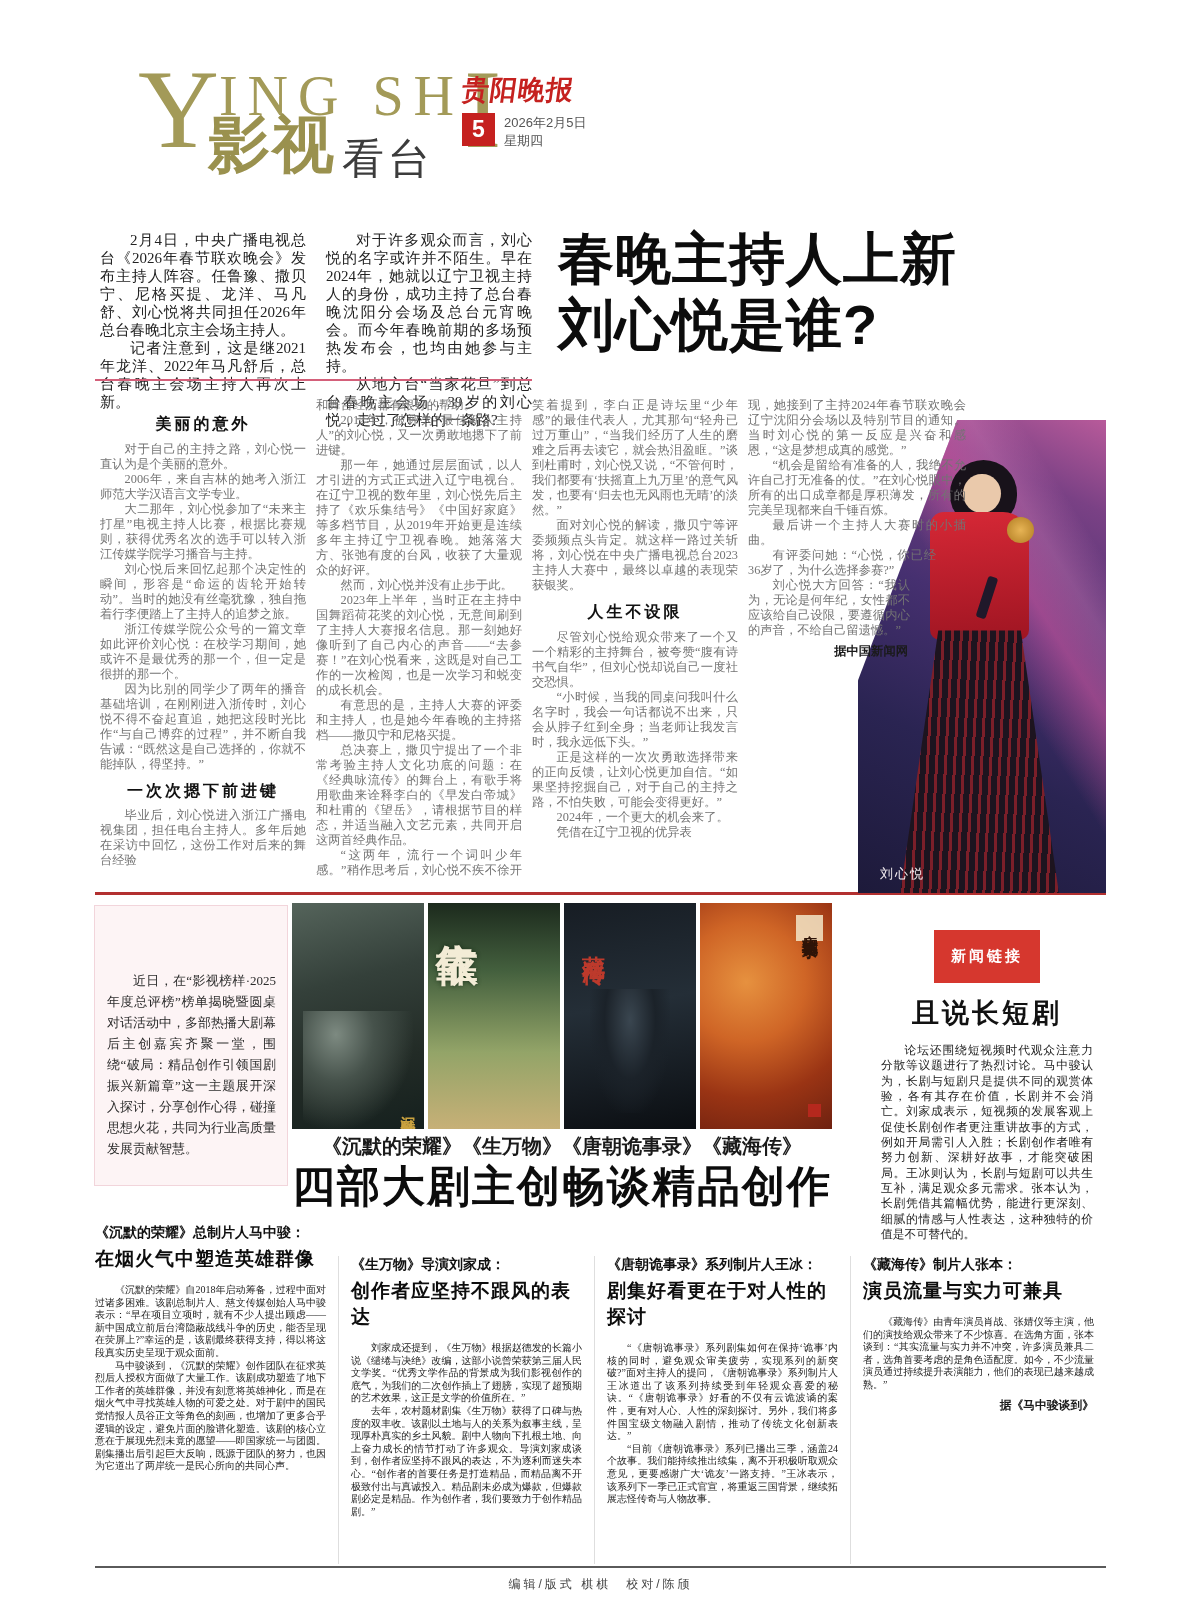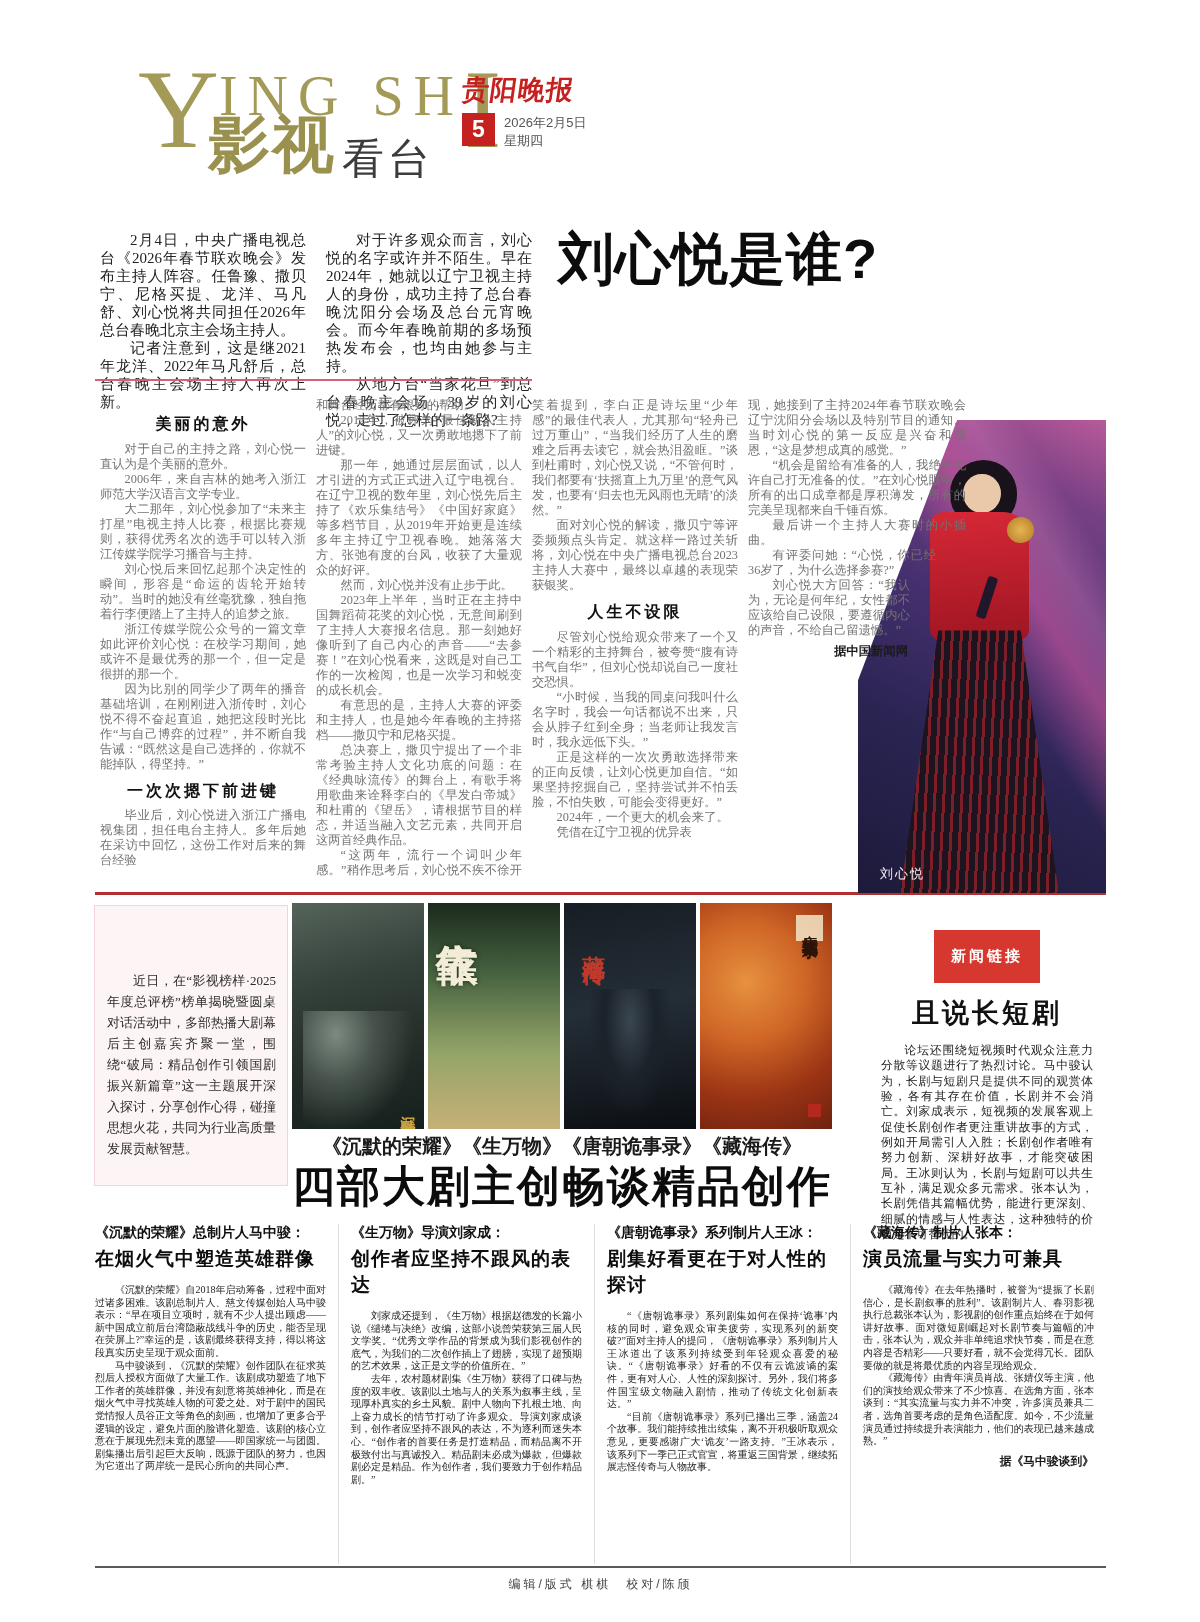--- a/index.html
+++ b/index.html
@@ -83,21 +83,21 @@
   .sb-body { margin:12px auto 0; width:212px; font-size:11.8px; line-height:1.3; text-align:justify; text-indent:2em; color:#222; font-family:"Liberation Serif",serif; }
   
   .forum-kicker { position:absolute; left:278px; top:1133px; width:568px; text-align:center;
     font-family:"Liberation Sans",sans-serif; font-weight:700; font-size:20px; color:#1a1a1a; }
   .forum-headline { position:absolute; left:258px; top:1158px; width:608px; text-align:center;
     font-family:"Liberation Sans",sans-serif; font-weight:900; font-size:43px; letter-spacing:2px; color:#0c0c0c; }
   
   .bsecs { position:absolute; left:95px; top:1224px; width:1011px; height:340px; display:flex; overflow:hidden; }
   .bsec { flex:1; padding:0 12px; }
   .bsec:first-child { padding-left:0; }
-  .bsec + .bsec { border-left:1px solid #dedede; }
+  .bsec + .bsec { border-left:1px solid #dedede;margin-top:32px; }
   .b-kicker { font-size:14px; font-weight:600; color:#111; font-family:"Liberation Sans",sans-serif; }
   .b-headline { font-size:19px; font-weight:800; color:#0d0d0d; font-family:"Liberation Sans",sans-serif; margin:4px 0 12px; letter-spacing:1px; }
   .bsec p { font-size:10px; line-height:1.26; text-align:justify; text-indent:2em; color:#1e1e1e; }
   .src-bottom { text-align:right; font-weight:bold; font-size:11.8px; margin-top:6px; }
   
   .footer { position:absolute; left:95px; top:1566px; width:1011px; border-top:2.5px solid #5a5a5a; text-align:center; }
   .footer-text { margin-top:8px; font-size:12px; color:#444; letter-spacing:3px; font-family:"Liberation Sans",sans-serif; }
 </style>
 </head>
 <body>
@@ -120,20 +120,21 @@
     <div class="paper-meta">
       <div class="page-no">5</div>
       <div class="date-lines">
         <div>2026年2月5日</div>
         <div>星期四</div>
       </div>
     </div>
   </div>
 
   <div class="lead-headline">
+    <div>春晚主持人上新</div>
     <div>刘心悦是谁?</div>
   </div>
 
   <div class="intro">
     <div class="icol">
       <p>2月4日，中央广播电视总台《2026年春节联欢晚会》发布主持人阵容。任鲁豫、撒贝宁、尼格买提、龙洋、马凡舒、刘心悦将共同担任2026年总台春晚北京主会场主持人。</p>
       <p>记者注意到，这是继2021年龙洋、2022年马凡舒后，总台春晚主会场主持人再次上新。</p>
     </div>
     <div class="icol">
       <p>对于许多观众而言，刘心悦的名字或许并不陌生。早在2024年，她就以辽宁卫视主持人的身份，成功主持了总台春晚沈阳分会场及总台元宵晚会。而今年春晚前期的多场预热发布会，也均由她参与主持。</p>
@@ -163,21 +164,21 @@
       <p>有意思的是，主持人大赛的评委和主持人，也是她今年春晚的主持搭档——撒贝宁和尼格买提。</p>
       <p>总决赛上，撒贝宁提出了一个非常考验主持人文化功底的问题：在《经典咏流传》的舞台上，有歌手将用歌曲来诠释李白的《早发白帝城》和杜甫的《望岳》，请根据节目的样态，并适当融入文艺元素，共同开启这两首经典作品。</p>
       <p>“这两年，流行一个词叫少年感。”稍作思考后，刘心悦不疾不徐开口，她</p>
     </div>
     <div class="mcol mcol-3">
       <p style="text-indent:0">笑着提到，李白正是诗坛里“少年感”的最佳代表人，尤其那句“轻舟已过万重山”，“当我们经历了人生的磨难之后再去读它，就会热泪盈眶。”谈到杜甫时，刘心悦又说，“不管何时，我们都要有‘扶摇直上九万里’的意气风发，也要有‘归去也无风雨也无晴’的淡然。”</p>
       <p>面对刘心悦的解读，撒贝宁等评委频频点头肯定。就这样一路过关斩将，刘心悦在中央广播电视总台2023主持人大赛中，最终以卓越的表现荣获银奖。</p>
       <div class="subhead">人生不设限</div>
       <p>尽管刘心悦给观众带来了一个又一个精彩的主持舞台，被夸赞“腹有诗书气自华”，但刘心悦却说自己一度社交恐惧。</p>
       <p>“小时候，当我的同桌问我叫什么名字时，我会一句话都说不出来，只会从脖子红到全身；当老师让我发言时，我永远低下头。”</p>
-      <p>正是这样的一次次勇敢选择带来的正向反馈，让刘心悦更加自信。“如果坚持挖掘自己，坚持尝试并不怕丢脸，不怕失败，可能会变得更好。”</p>
+      <p>正是这样的一次次勇敢选择带来的正向反馈，让刘心悦更加自信。“如果坚持挖掘自己，对于自己的主持之路，不怕失败，可能会变得更好。”</p>
       <p>2024年，一个更大的机会来了。</p>
       <p>凭借在辽宁卫视的优异表</p>
     </div>
     <div class="mcol mcol-4">
       <p style="text-indent:0">现，她接到了主持2024年春节联欢晚会辽宁沈阳分会场以及特别节目的通知。当时刘心悦的第一反应是兴奋和感恩，“这是梦想成真的感觉。”</p>
       <p>“机会是留给有准备的人，我绝不允许自己打无准备的仗。”在刘心悦眼中，所有的出口成章都是厚积薄发，所有的完美呈现都来自千锤百炼。</p>
       <p>最后讲一个主持人大赛时的小插曲。</p>
       <p class="nr1">有评委问她：“心悦，你已经36岁了，为什么选择参赛?”</p>
       <p class="nr2">刘心悦大方回答：“我认为，无论是何年纪，女性都不应该给自己设限，要遵循内心的声音，不给自己留遗憾。”</p>
       <div class="src-lead">据中国新闻网</div>
@@ -240,21 +241,20 @@
     </div>
     <div class="bsec">
       <div class="b-kicker">《唐朝诡事录》系列制片人王冰：</div>
       <div class="b-headline">剧集好看更在于对人性的探讨</div>
       <p>“《唐朝诡事录》系列剧集如何在保持‘诡事’内核的同时，避免观众审美疲劳，实现系列的新突破?”面对主持人的提问，《唐朝诡事录》系列制片人王冰道出了该系列持续受到年轻观众喜爱的秘诀。“《唐朝诡事录》好看的不仅有云诡波谲的案件，更有对人心、人性的深刻探讨。另外，我们将多件国宝级文物融入剧情，推动了传统文化创新表达。”</p>
       <p>“目前《唐朝诡事录》系列已播出三季，涵盖24个故事。我们能持续推出续集，离不开积极听取观众意见，更要感谢广大‘诡友’一路支持。”王冰表示，该系列下一季已正式官宣，将重返三国背景，继续拓展志怪传奇与人物故事。</p>
     </div>
     <div class="bsec">
       <div class="b-kicker">《藏海传》制片人张本：</div>
       <div class="b-headline">演员流量与实力可兼具</div>
-      <p>《藏海传》在去年热播时，被誉为“提振了长剧信心，是长剧叙事的胜利”。该剧制片人、春羽影视执行总裁张本认为，影视剧的创作重点始终在于如何讲好故事。面对微短剧崛起对长剧节奏与篇幅的冲击，张本认为，观众并非单纯追求快节奏，而是在意内容是否精彩——只要好看，就不会觉得冗长。团队要做的就是将最优质的内容呈现给观众。</p>
       <p>《藏海传》由青年演员肖战、张婧仪等主演，他们的演技给观众带来了不少惊喜。在选角方面，张本谈到：“其实流量与实力并不冲突，许多演员兼具二者，选角首要考虑的是角色适配度。如今，不少流量演员通过持续提升表演能力，他们的表现已越来越成熟。”</p>
       <div class="src-bottom">据《马中骏谈到》</div>
     </div>
   </div>
 
   <div class="footer">
     <div class="footer-text">编辑/版式 棋棋　校对/陈颀</div>
   </div>
 
 </div>

